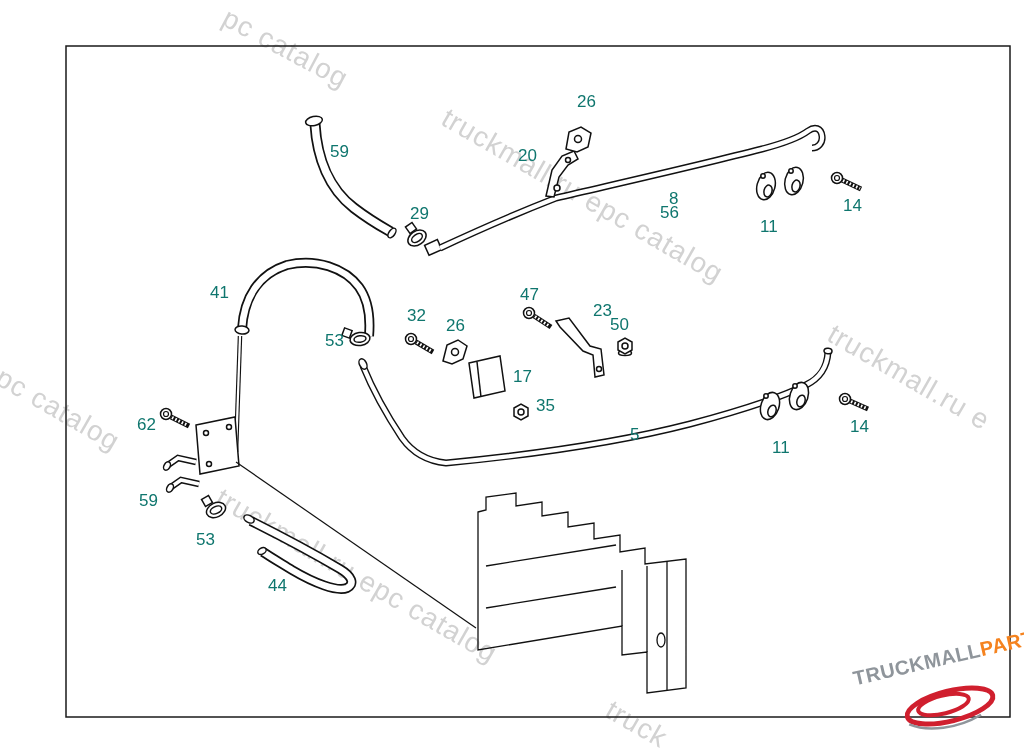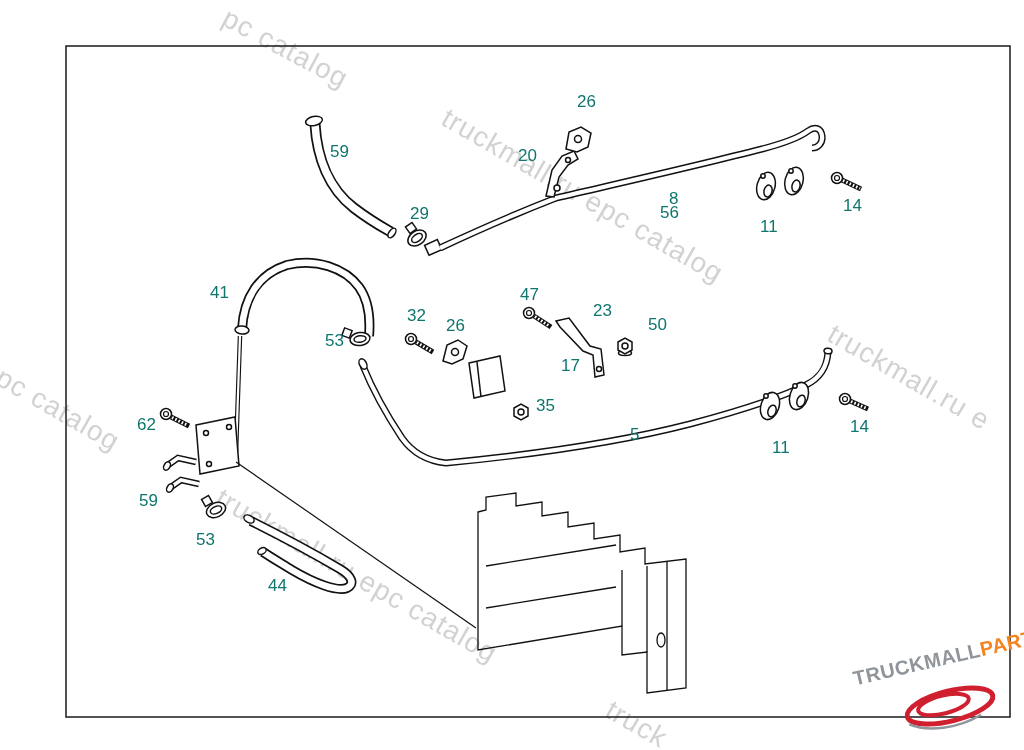--- a/index.html
+++ b/index.html
@@ -213,25 +213,25 @@
   <div class="lbl" style="left:518px;top:147px;">20</div>
   <div class="lbl" style="left:669px;top:190px;">8</div>
   <div class="lbl" style="left:660px;top:204px;">56</div>
   <div class="lbl" style="left:760px;top:218px;">11</div>
   <div class="lbl" style="left:843px;top:197px;">14</div>
   <div class="lbl" style="left:330px;top:143px;">59</div>
   <div class="lbl" style="left:410px;top:205px;">29</div>
   <div class="lbl" style="left:210px;top:284px;">41</div>
   <div class="lbl" style="left:520px;top:286px;text-align:right;">47</div>
   <div class="lbl" style="left:593px;top:302px;">23</div>
-  <div class="lbl" style="left:648px;top:316px;">50</div>
+  <div class="lbl" style="left:610px;top:316px;">50</div>
   <div class="lbl" style="left:407px;top:307px;">32</div>
   <div class="lbl" style="left:446px;top:317px;">26</div>
   <div class="lbl" style="left:325px;top:332px;">53</div>
-  <div class="lbl" style="left:513px;top:357px;margin-left:48px;">17</div>
+  <div class="lbl" style="left:513px;top:368px;">17</div>
   <div class="lbl" style="left:536px;top:397px;">35</div>
   <div class="lbl" style="left:630px;top:426px;">5</div>
   <div class="lbl" style="left:772px;top:439px;">11</div>
   <div class="lbl" style="left:850px;top:418px;">14</div>
   <div class="lbl" style="left:137px;top:416px;">62</div>
   <div class="lbl" style="left:139px;top:452px;margin-top:40px;">59</div>
   <div class="lbl" style="left:196px;top:531px;">53</div>
   <div class="lbl" style="left:268px;top:577px;">44</div>
 
   <div id="logo">

